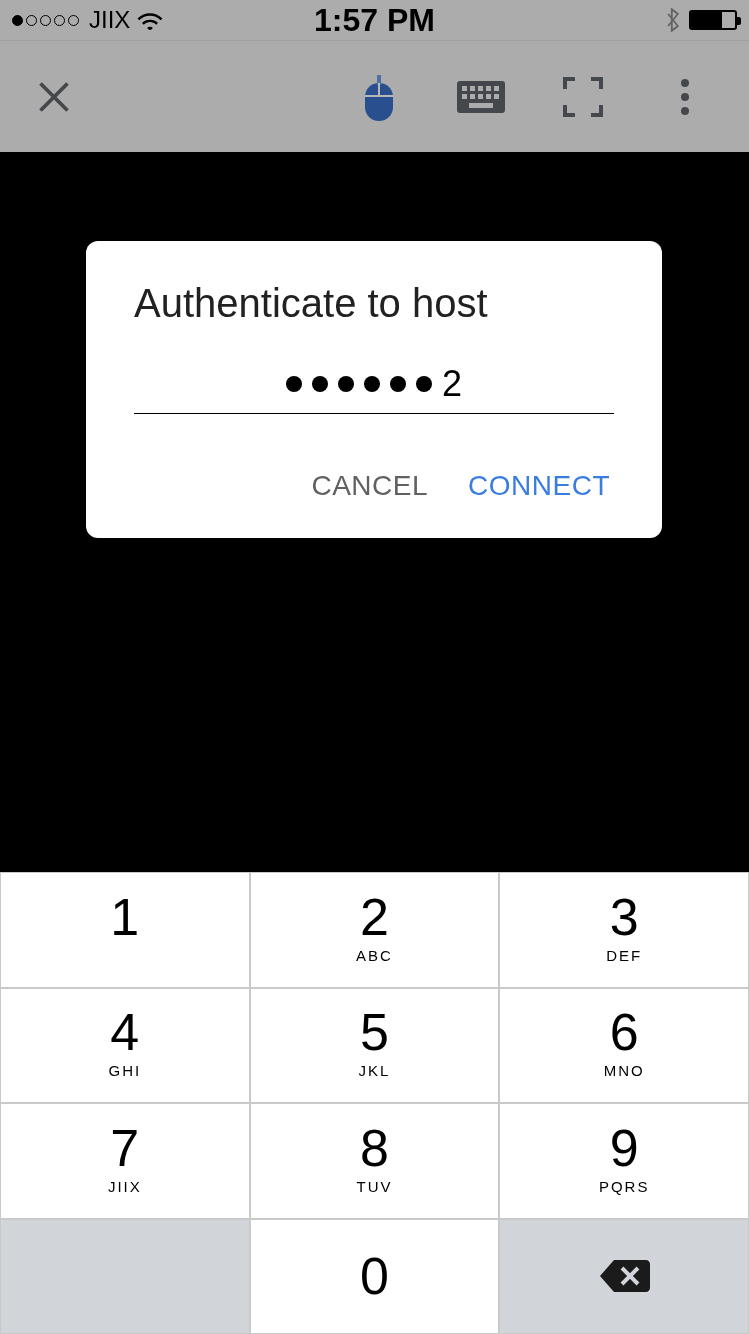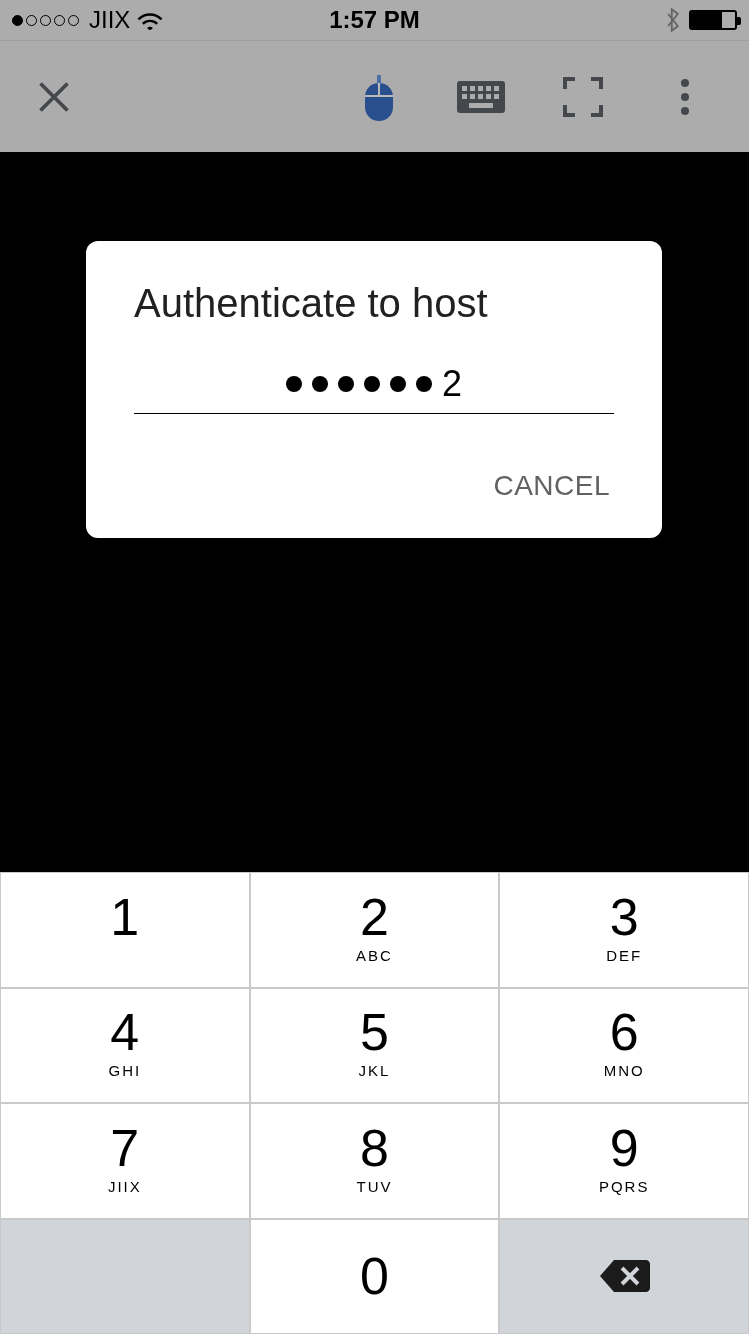--- a/index.html
+++ b/index.html
@@ -50,21 +50,21 @@
     .sig-dot.filled { background: #000; }
     .carrier {
       font-size: 24px;
       margin-left: 4px;
     }
     .wifi-icon svg { width: 28px; height: 20px; display:block; }
     .status-center {
       position: absolute;
       left: 50%;
       transform: translateX(-50%);
-      font-size: 24px;
+      font-size: 32px;
       font-weight: 600;
     }
     .status-right {
       margin-left: auto;
       display: flex;
       align-items: center;
       gap: 8px;
     }
     .bt-icon svg { width: 16px; height: 24px; display:block; }
     .battery {
@@ -323,20 +323,21 @@
             <div class="pin-dot"></div>
             <div class="pin-dot"></div>
             <div class="pin-dot"></div>
             <div class="pin-dot"></div>
             <div class="pin-dot"></div>
             <span class="pin-last">2</span>
           </div>
       </div>
       <div class="modal-btns">
         <button class="mbtn cancel">CANCEL</button>
+        <button class="mbtn connect">CONNECT</button>
       </div>
     </div>
   </div>
 
   <div class="keypad">
     <div class="key">
         <div class="key-num">1</div>
         <div class="key-sub"></div>
       </div>
     <div class="key">

